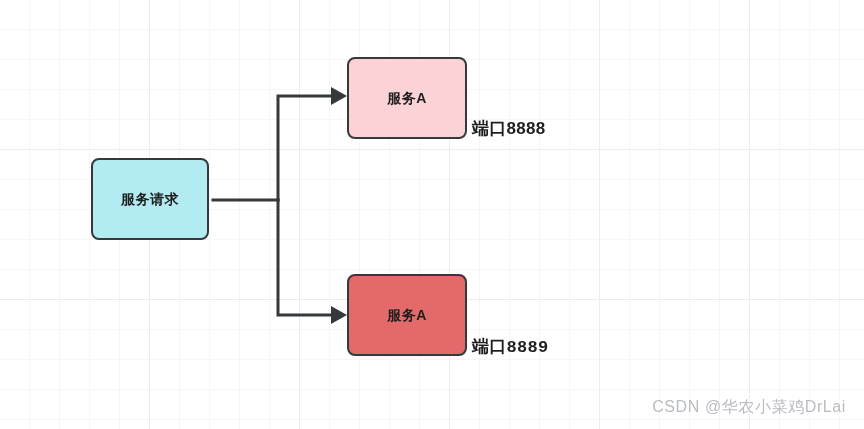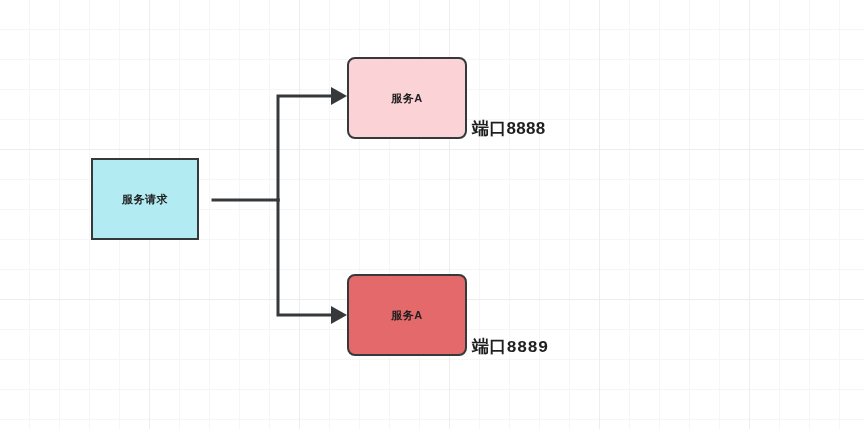--- a/index.html
+++ b/index.html
@@ -33,33 +33,33 @@
   }
 
   .node {
     position: absolute;
     box-sizing: border-box;
     border: 2px solid #36393b;
     display: flex;
     align-items: center;
     justify-content: center;
     color: #1f1f1f;
-    font-size: 11px;
+    font-size: 14px;
     font-weight: bold;
     letter-spacing: 0.5px;
     line-height: 1;
   }
 
   #node-request {
     left: 91px;
     top: 158px;
-    width: 108px;
+    width: 118px;
     height: 82px;
     background: #b3ebf2;
-    border-radius: 0;
+    border-radius: 8px;
   }
 
   #node-service-a-1 {
     left: 347px;
     top: 57px;
     width: 120px;
     height: 82px;
     background: #fbd2d6;
     border-radius: 8px;
   }
@@ -124,14 +124,15 @@
   <div class="node" id="node-request">服务请求</div>
 
   <div class="node" id="node-service-a-1">服务A</div>
 
   <div class="node" id="node-service-a-2">服务A</div>
 
   <div class="edge-label" id="label-port-1">端口8888</div>
 
   <div class="edge-label" id="label-port-2">端口8889</div>
 
+  <div id="watermark">CSDN @华农小菜鸡DrLai</div>
 
 </div>
 
 </body></html>

